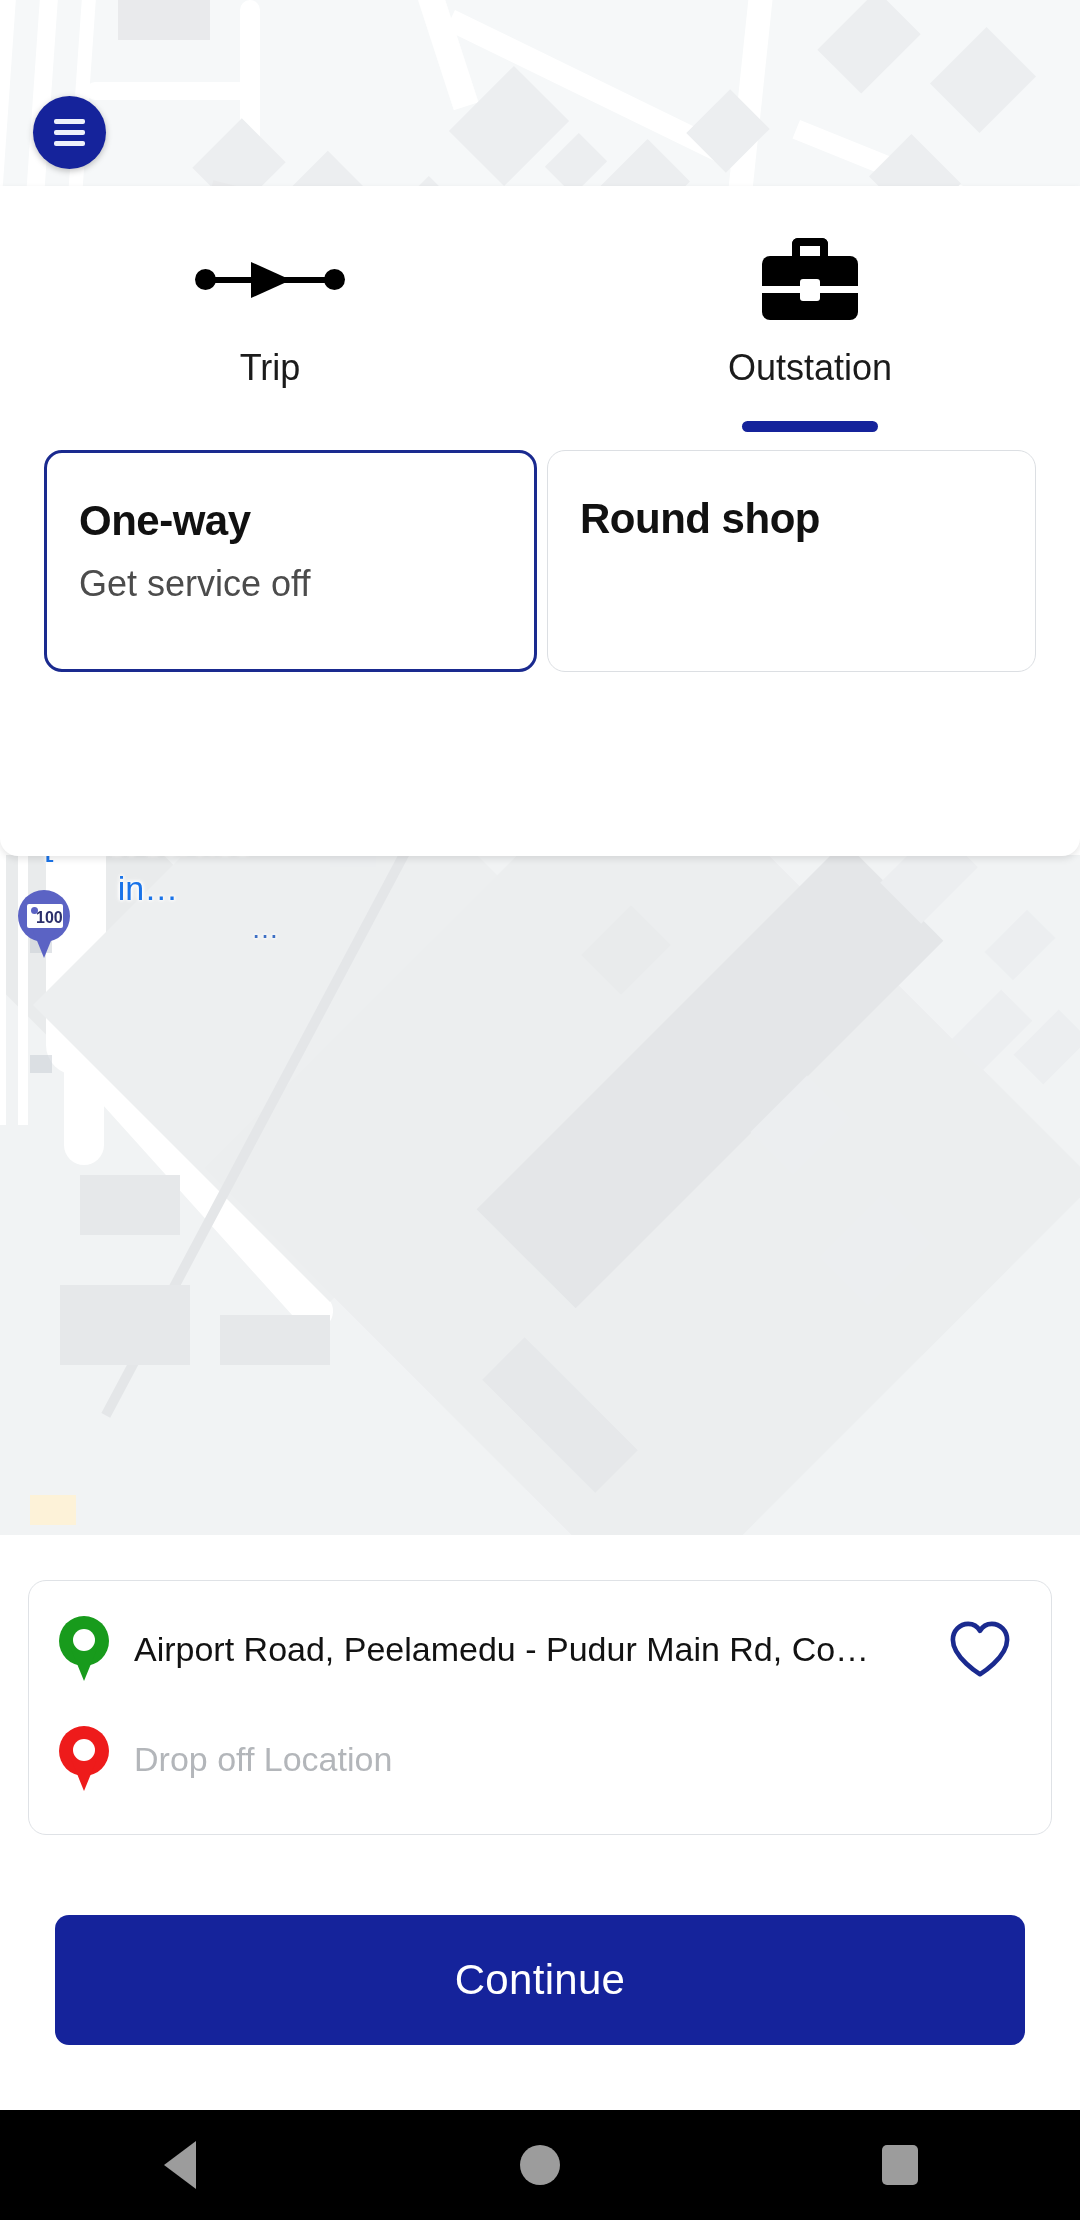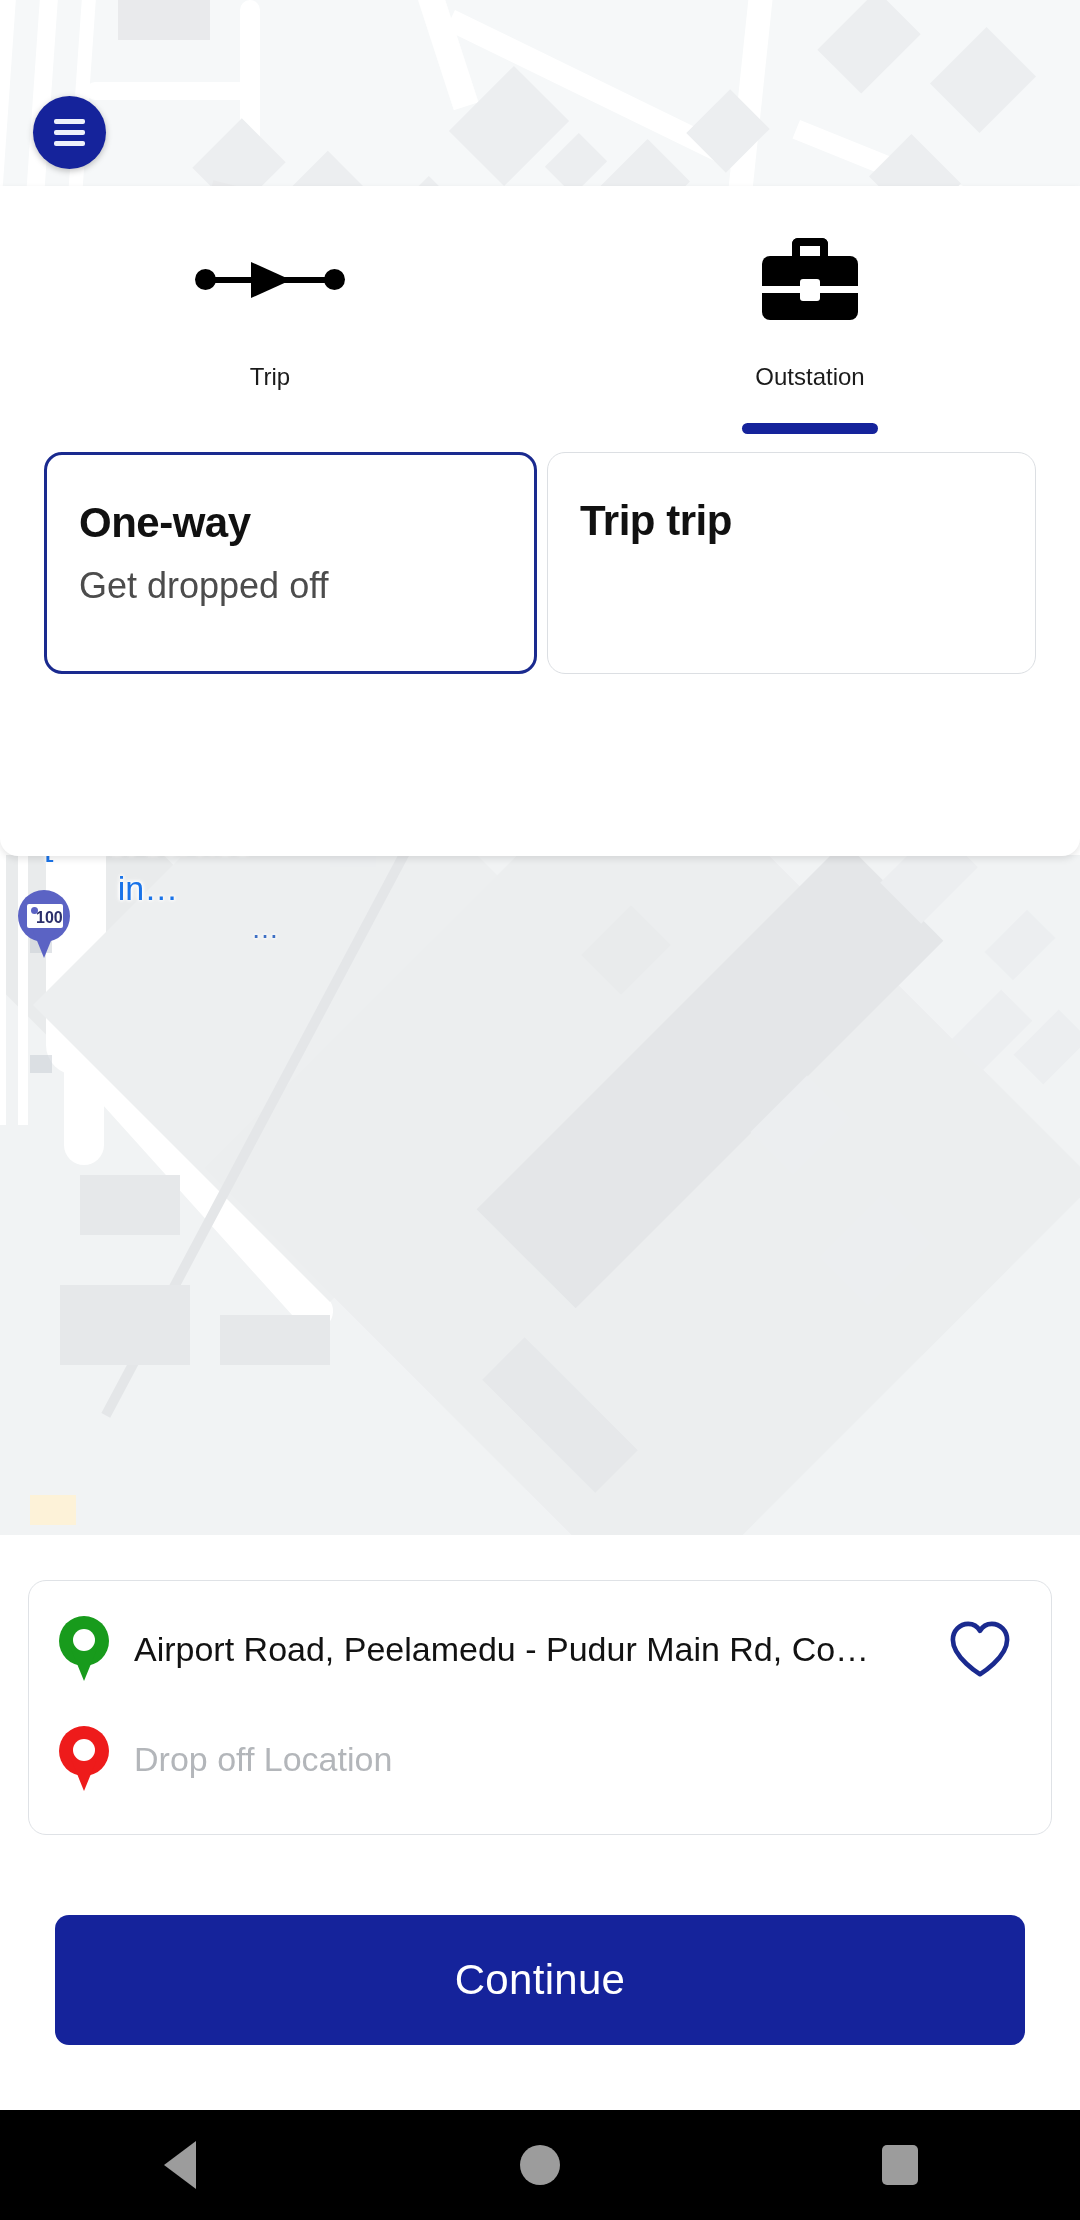--- a/index.html
+++ b/index.html
@@ -44,21 +44,21 @@
   
   .panel{
     position:absolute; left:0; top:186px; width:1080px; height:670px;
     background:#ffffff; border-radius:0 0 18px 18px; z-index:20;
     box-shadow:0 3px 7px rgba(0,0,0,.10);
   }
 
   .tabs{ display:flex; width:100%; padding-top:47px; }
   .tab{ flex:1; display:flex; flex-direction:column; align-items:center; position:relative; }
   .tab .ticon{ height:92px; display:flex; align-items:center; justify-content:center; }
-  .tab .tlabel{ font-size:24px; color:#1b1b1b; margin-top:38px; }
+  .tab .tlabel{ font-size:36px; color:#1b1b1b; margin-top:22px; }
   .tab .underline{
     width:136px; height:11px; background:#15239b; border-radius:6px;
     margin-top:32px; visibility:hidden;
   }
   .tab.active .underline{ visibility:visible; }
 
   
   .tripicon{ position:relative; width:150px; height:46px; }
   .tripicon .d{ position:absolute; width:21px; height:21px; border-radius:50%; background:#000; top:13px; }
   .tripicon .d.l{ left:0; } .tripicon .d.r{ right:0; }
@@ -381,24 +381,24 @@
       </div>
       <div class="tlabel">Outstation</div>
       <div class="underline"></div>
     </div>
 
   </div>
 
   <div class="triptypes">
     <div class="ttcard selected">
       <div class="tt-title">One-way</div>
-      <div class="tt-sub">Get dropped off</div>
+      <div class="tt-sub">Get service off</div>
     </div>
     <div class="ttcard">
-      <div class="tt-title">Trip trip</div>
+      <div class="tt-title">Round shop</div>
     </div>
   </div>
 
 </div>
 
 <div class="bottom">
 
   <div class="loccard">
 
     <div class="locrow r1">

